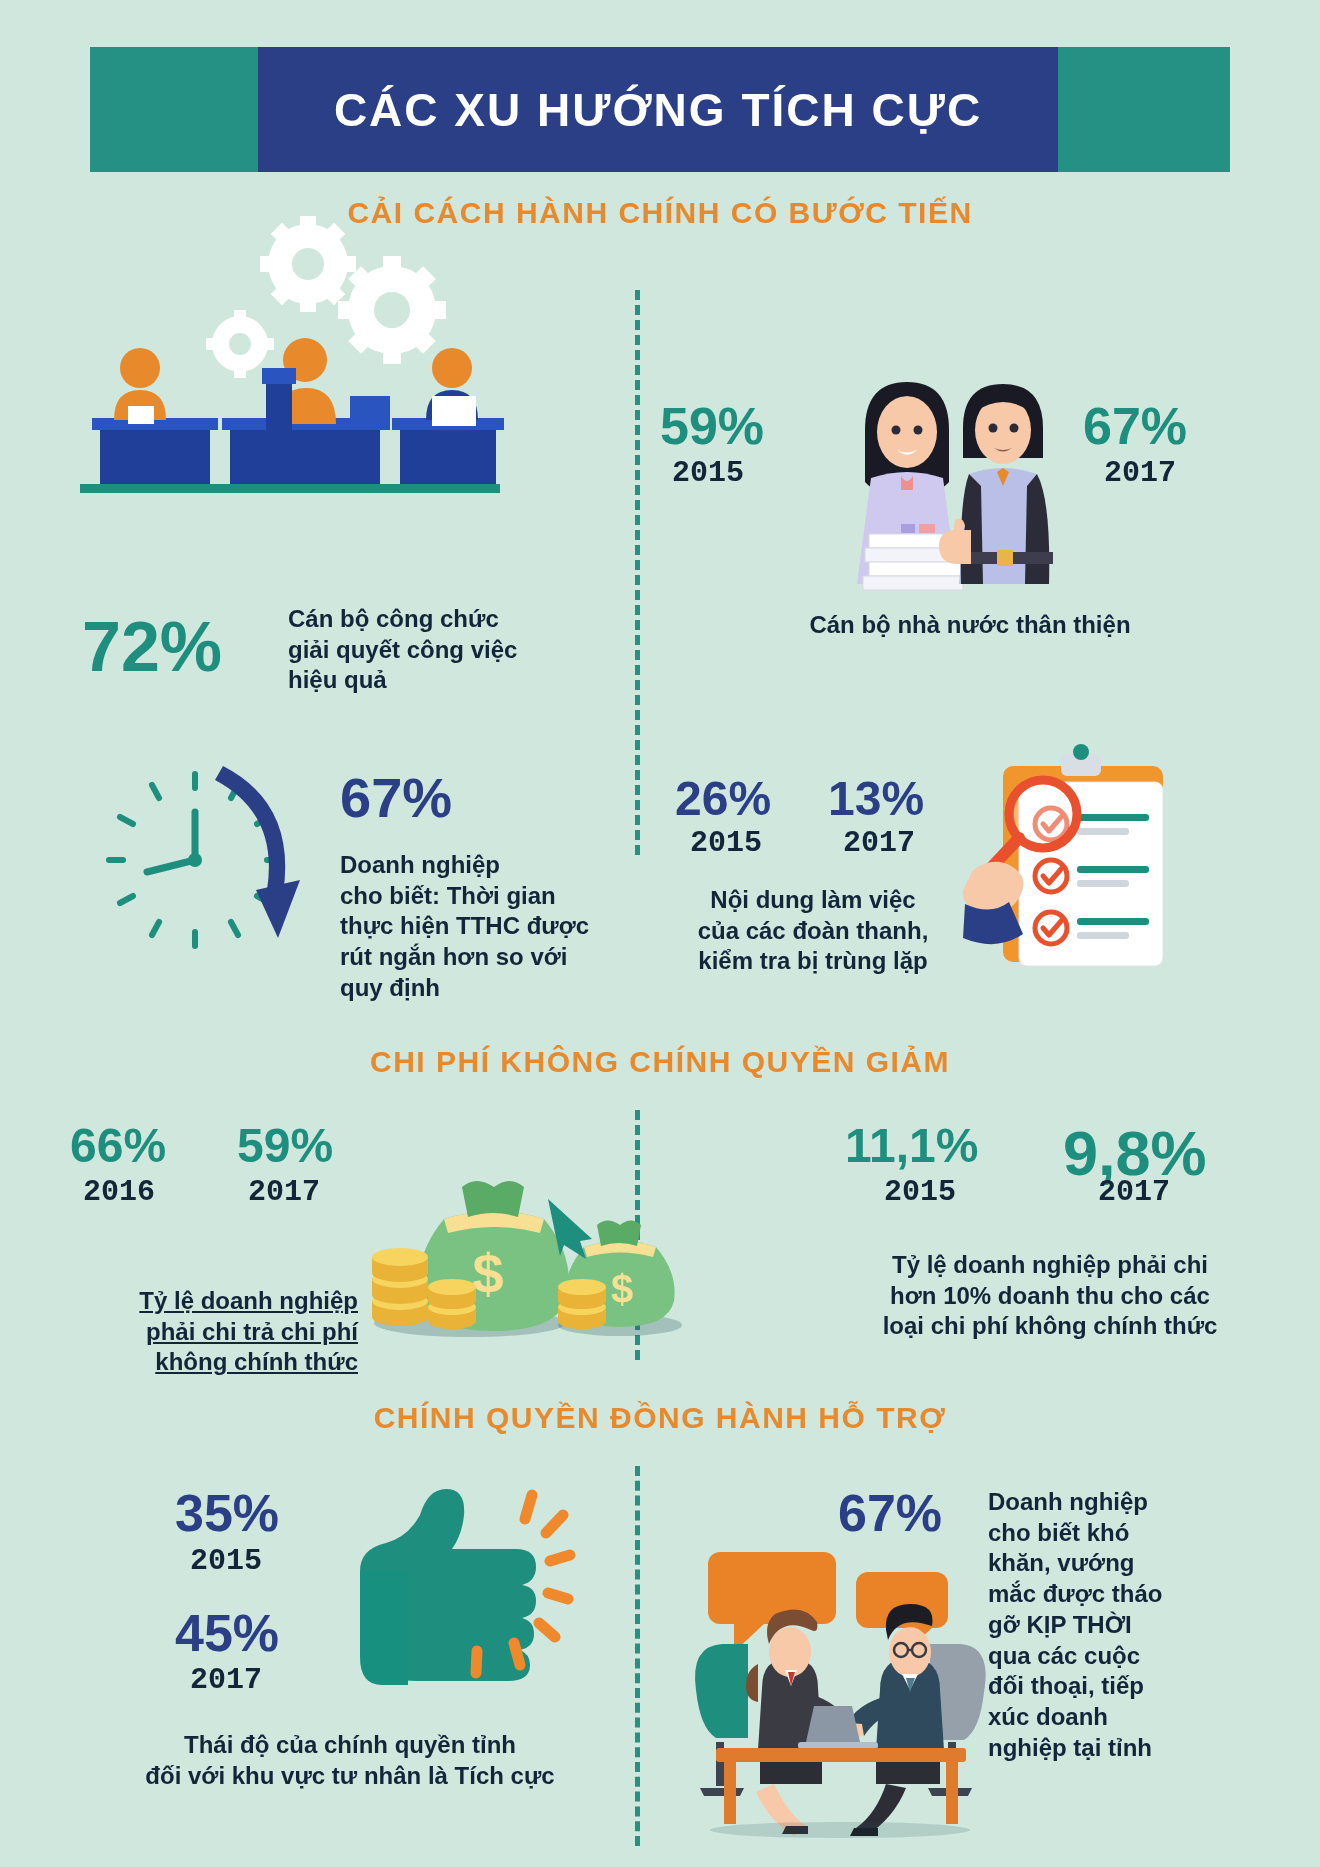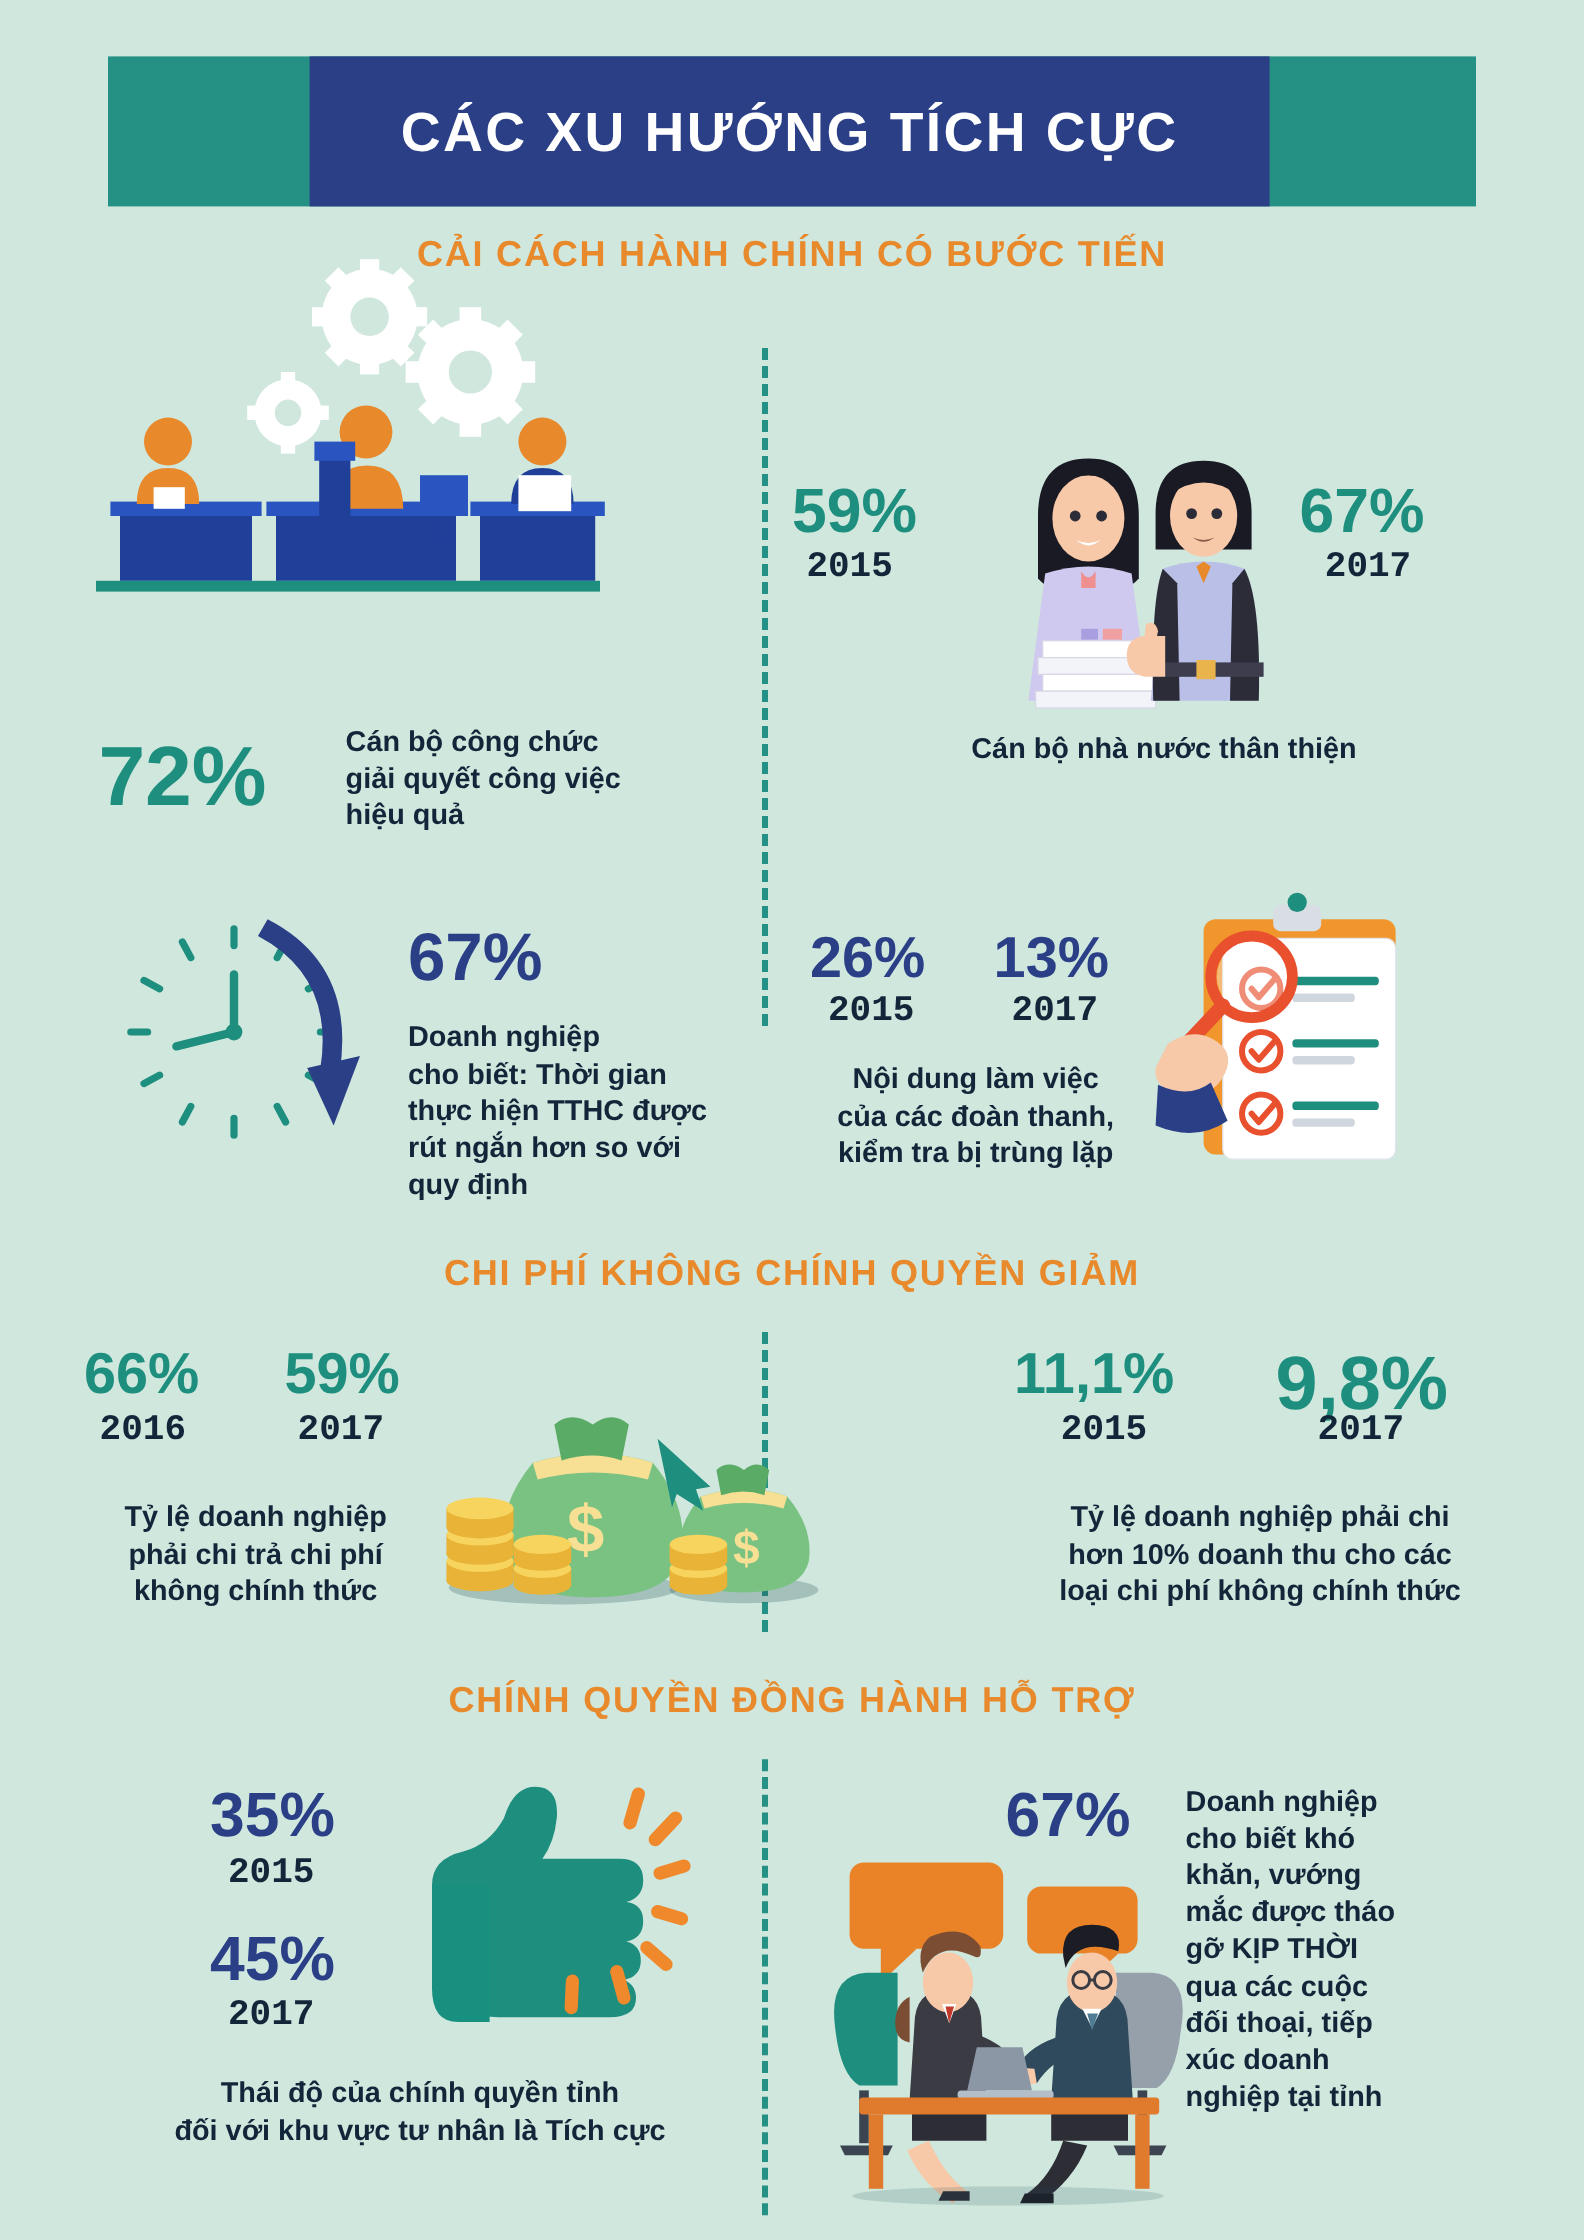--- a/index.html
+++ b/index.html
@@ -239,21 +239,21 @@
 của các đoàn thanh,
 kiểm tra bị trùng lặp</div>
 
 <div class="sec-title" id="sec2-title">CHI PHÍ KHÔNG CHÍNH QUYỀN GIẢM</div>
 <div class="vdash" id="div2"></div>
 
 <div class="abs pct pct-teal" style="left:70px;top:1122px;font-size:48px;">66%</div>
 <div class="abs yr" style="left:83px;top:1177px;">2016</div>
 <div class="abs pct pct-teal" style="left:237px;top:1122px;font-size:48px;">59%</div>
 <div class="abs yr" style="left:248px;top:1177px;">2017</div>
-<div class="abs desc" style="left:68px;top:1250px;width:290px;text-align:center;white-space:pre-line;">Tỷ lệ doanh nghiệp
+<div class="abs desc" style="left:68px;top:1286px;width:290px;text-align:right;white-space:pre-line;text-decoration:underline;">Tỷ lệ doanh nghiệp
 phải chi trả chi phí
 không chính thức</div>
 
 <div class="illus" style="left:370px;top:1175px;">
 <svg width="320" height="165" viewBox="0 0 320 165">
   <ellipse cx="100" cy="148" rx="96" ry="14" fill="#1f4a52" opacity="0.25"></ellipse>
   <ellipse cx="250" cy="150" rx="62" ry="11" fill="#1f4a52" opacity="0.25"></ellipse>
 
   <path d="M74 44 q52 -16 100 0 q30 36 24 76 q-8 36 -74 36 q-66 0 -74 -36 q-6 -40 24 -76 Z" fill="#79c282"></path>
   <path d="M74 44 q52 -16 100 0 l-4 14 q-46 -12 -92 0 Z" fill="#f7df94"></path>

